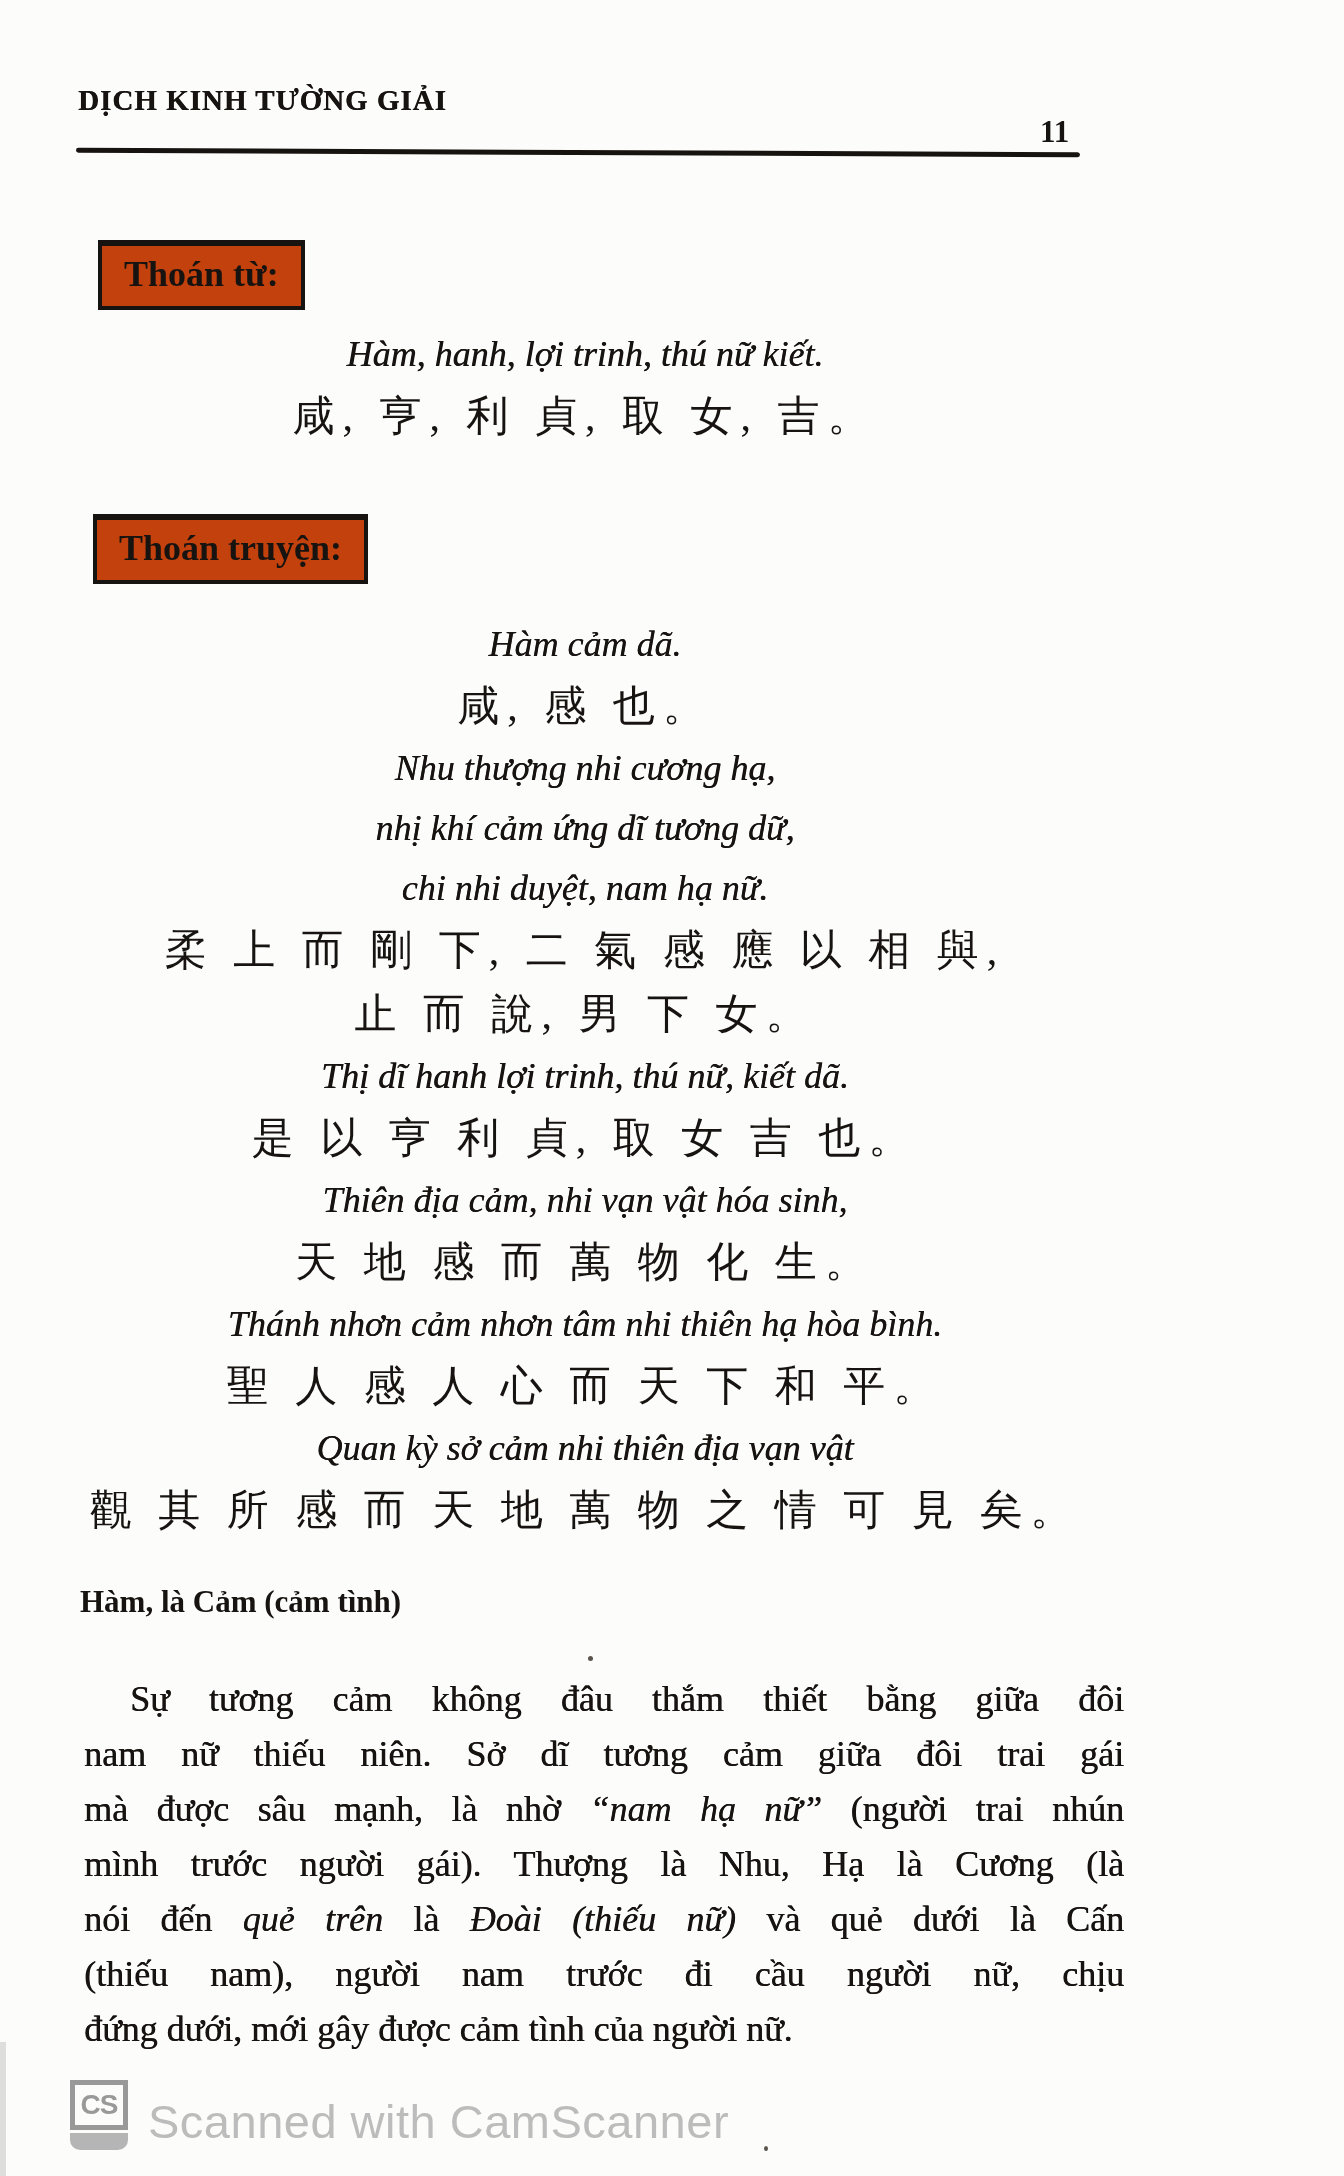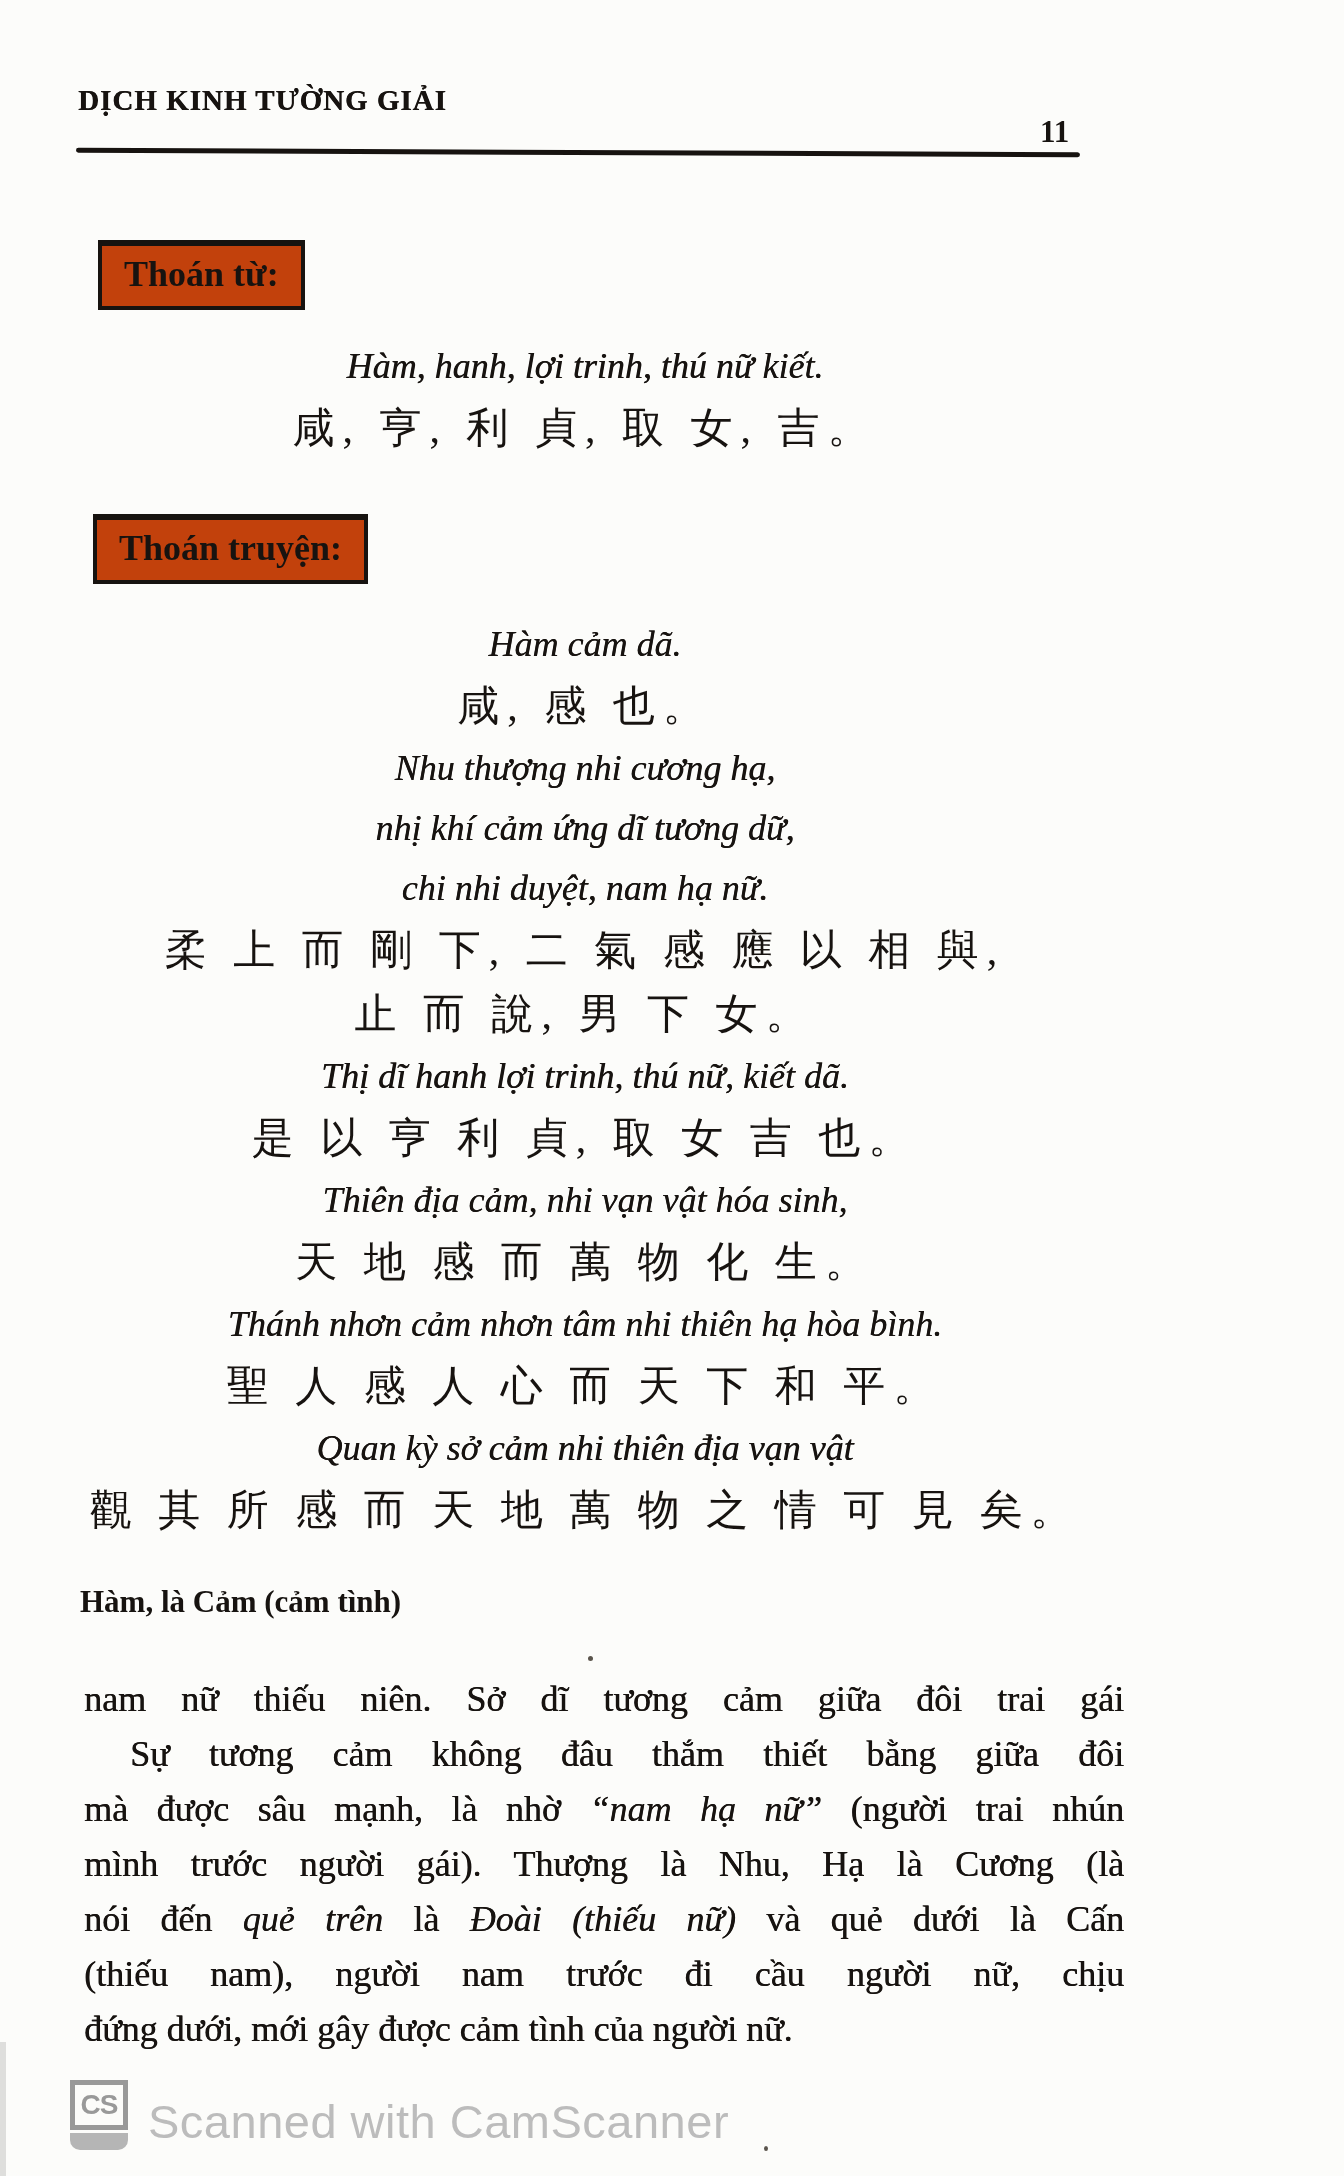--- a/index.html
+++ b/index.html
@@ -27,21 +27,21 @@
   
   .section-box {
     position: absolute; border: 4px solid #171310; padding: 9px 22px 11px 22px;
     font-size: 36px; font-weight: bold; background: #c2410c;
     box-shadow: inset 0 6px 0 -4px #171310;
   }
   .box-thoan-tu { left: 98px; top: 240px; }
   .box-thoan-truyen { left: 93px; top: 514px; }
   
   .verse { position: absolute; left: 25px; width: 1120px; text-align: center; }
-  .verse1 { top: 336px; }
+  .verse1 { top: 324px; }
   .verse2 { top: 614px; }
   .v-viet {
     font-style: italic; font-size: 36px; line-height: 60px;
     text-shadow: 0.35px 0 0 currentColor;
   }
   .v-han { font-size: 42px; line-height: 64px; letter-spacing: 8px; }
   
   .gloss {
     position: absolute; left: 80px; top: 1584px;
     font-size: 31px; font-weight: bold;
@@ -112,22 +112,22 @@
       <div class="v-han">天 地 感 而 萬 物 化 生。</div>
       <div class="v-viet">Thánh nhơn cảm nhơn tâm nhi thiên hạ hòa bình.</div>
       <div class="v-han">聖 人 感 人 心 而 天 下 和 平。</div>
       <div class="v-viet">Quan kỳ sở cảm nhi thiên địa vạn vật</div>
       <div class="v-han">觀 其 所 感 而 天 地 萬 物 之 情 可 見 矣。</div>
     </div>
 
   <div class="gloss">Hàm, là Cảm (cảm tình)</div>
 
   <div class="commentary" id="commentary">
+      <div class="para-line just indent"><span>Sự tương cảm không đâu thắm thiết bằng giữa đôi</span></div>
       <div class="para-line just"><span>nam nữ thiếu niên. Sở dĩ tương cảm giữa đôi trai gái</span></div>
-      <div class="para-line just indent"><span>Sự tương cảm không đâu thắm thiết bằng giữa đôi</span></div>
       <div class="para-line just"><span>mà được sâu mạnh, là nhờ </span><span class="it">“nam hạ nữ”</span><span> (người trai nhún</span></div>
       <div class="para-line just"><span>mình trước người gái). Thượng là Nhu, Hạ là Cương (là</span></div>
       <div class="para-line just"><span>nói đến </span><span class="it">quẻ trên</span><span> là </span><span class="it">Đoài (thiếu nữ)</span><span> và quẻ dưới là Cấn</span></div>
       <div class="para-line just"><span>(thiếu nam), người nam trước đi cầu người nữ, chịu</span></div>
       <div class="para-line"><span>đứng dưới, mới gây được cảm tình của người nữ.</span></div>
     </div>
 
   <div class="speck speck-1"></div>
   <div class="speck speck-2"></div>
   <div class="edge-strip"></div>

